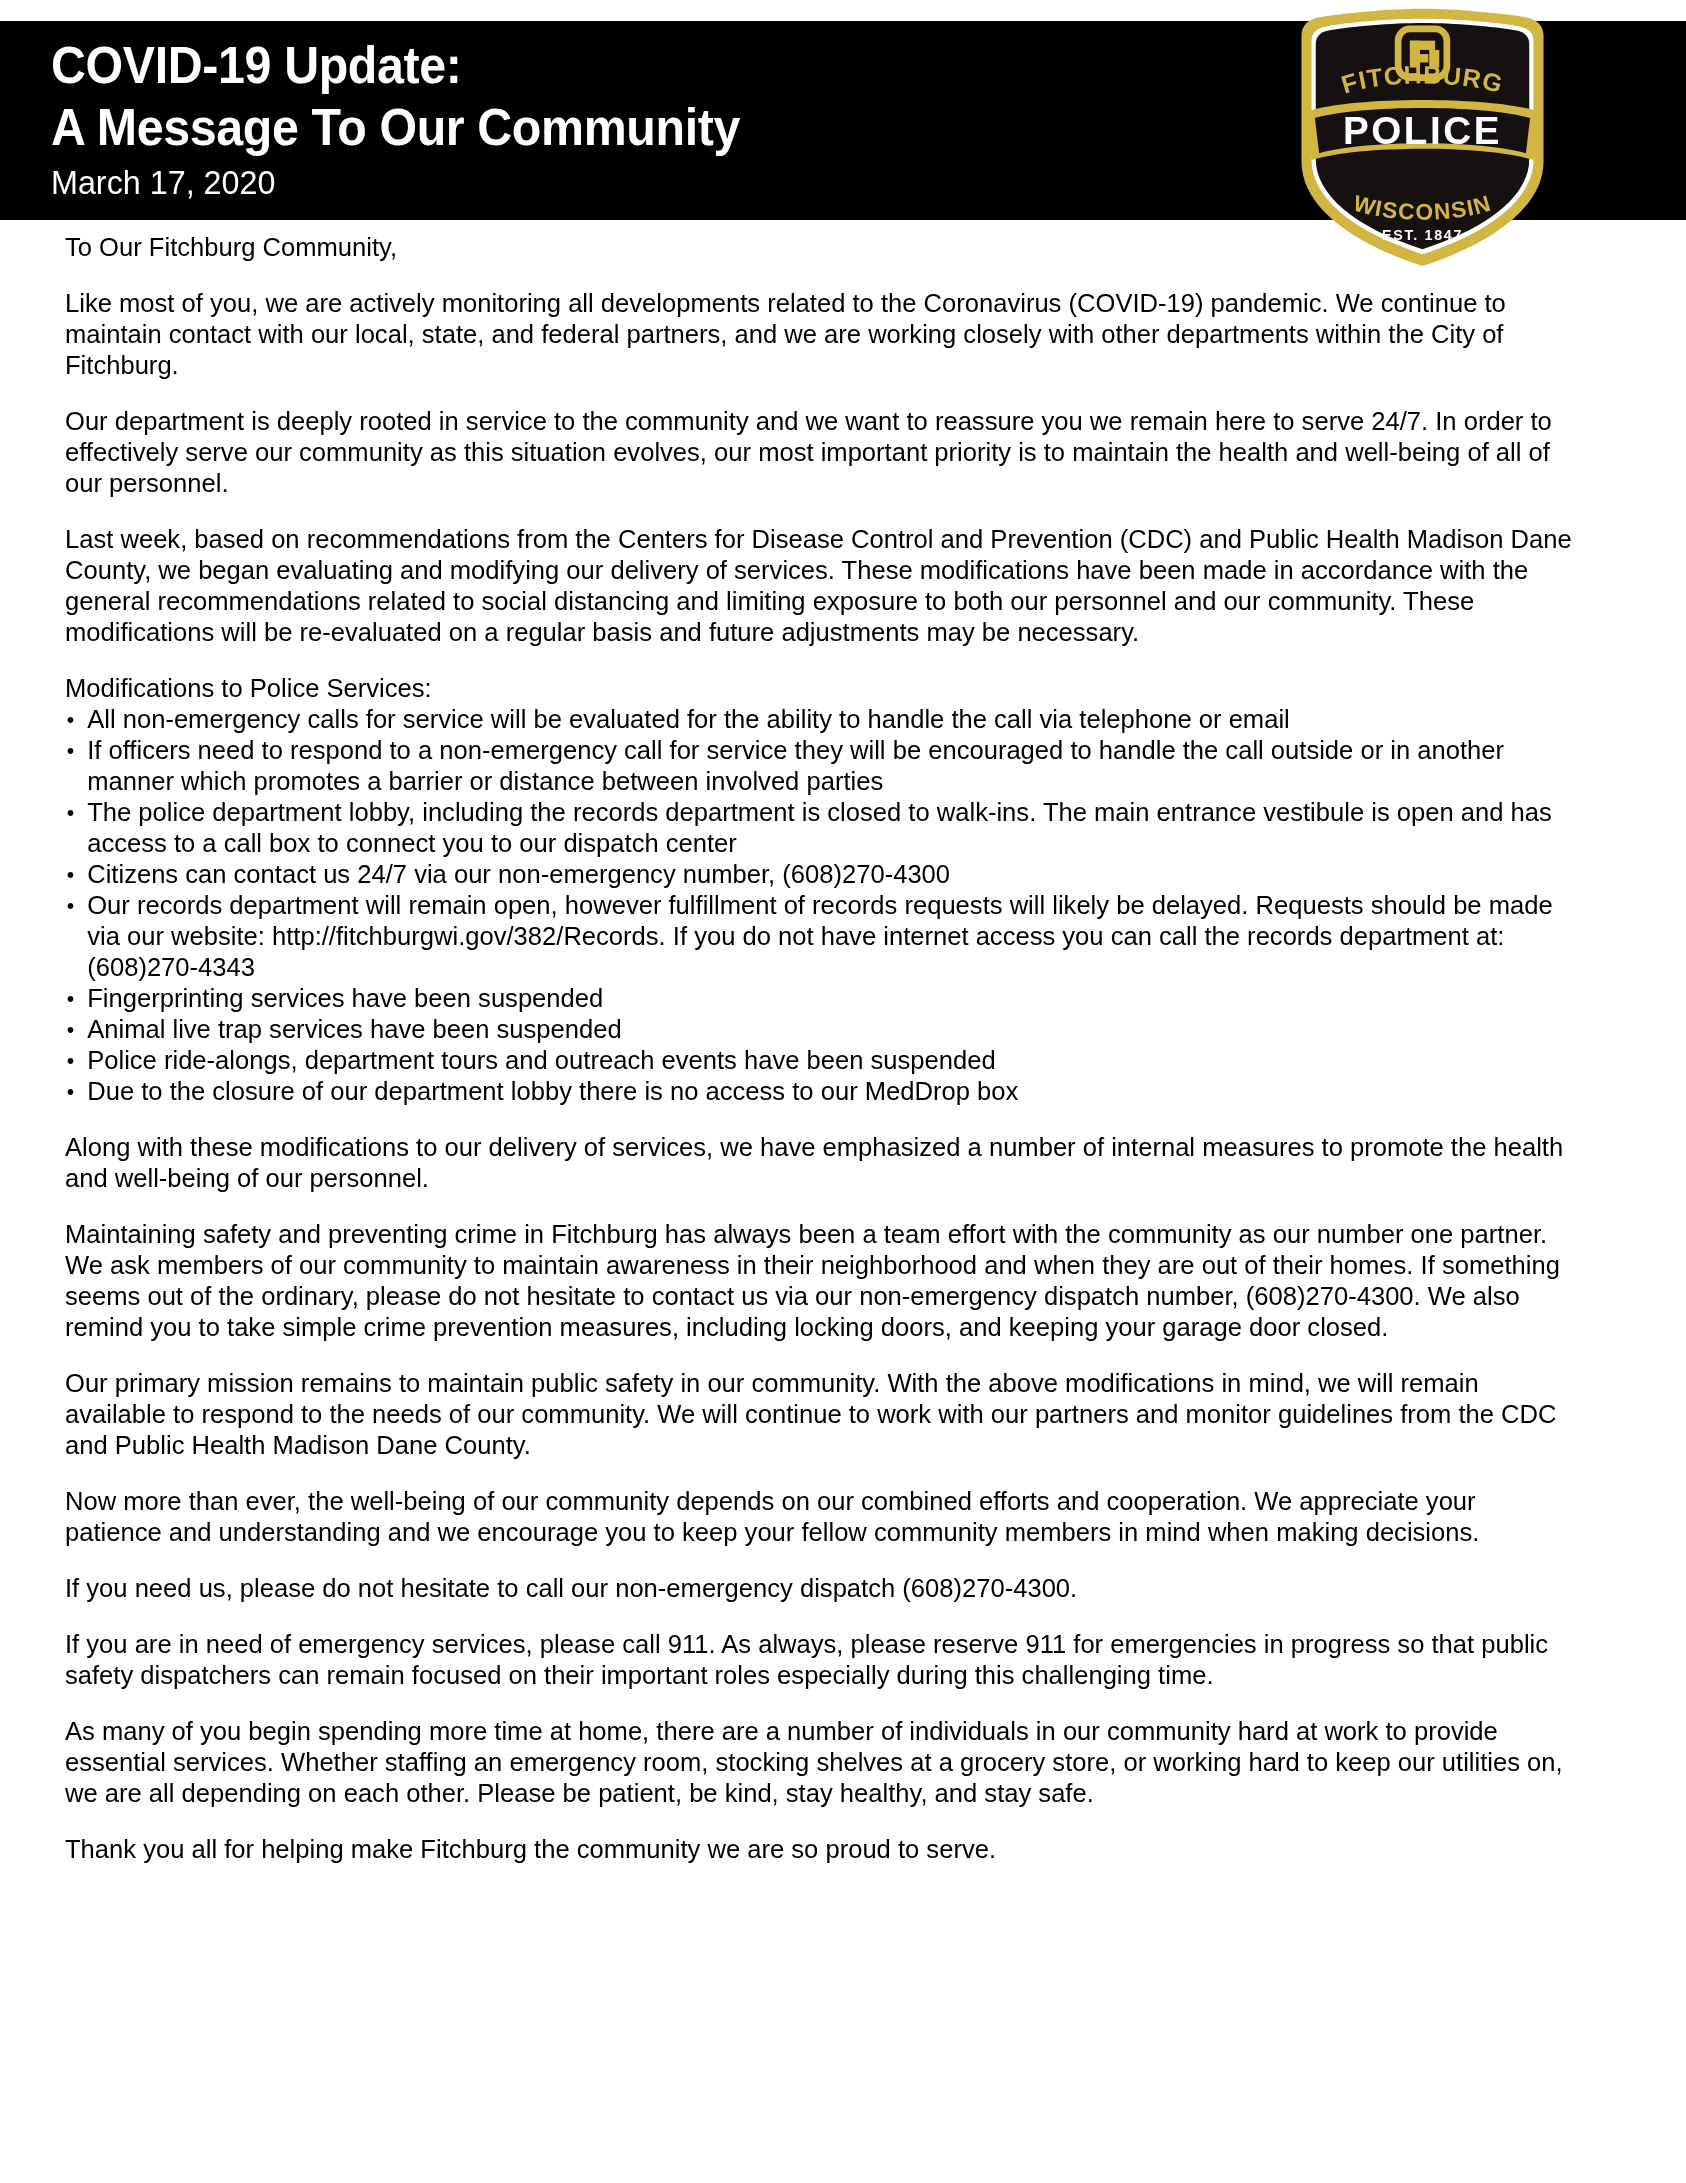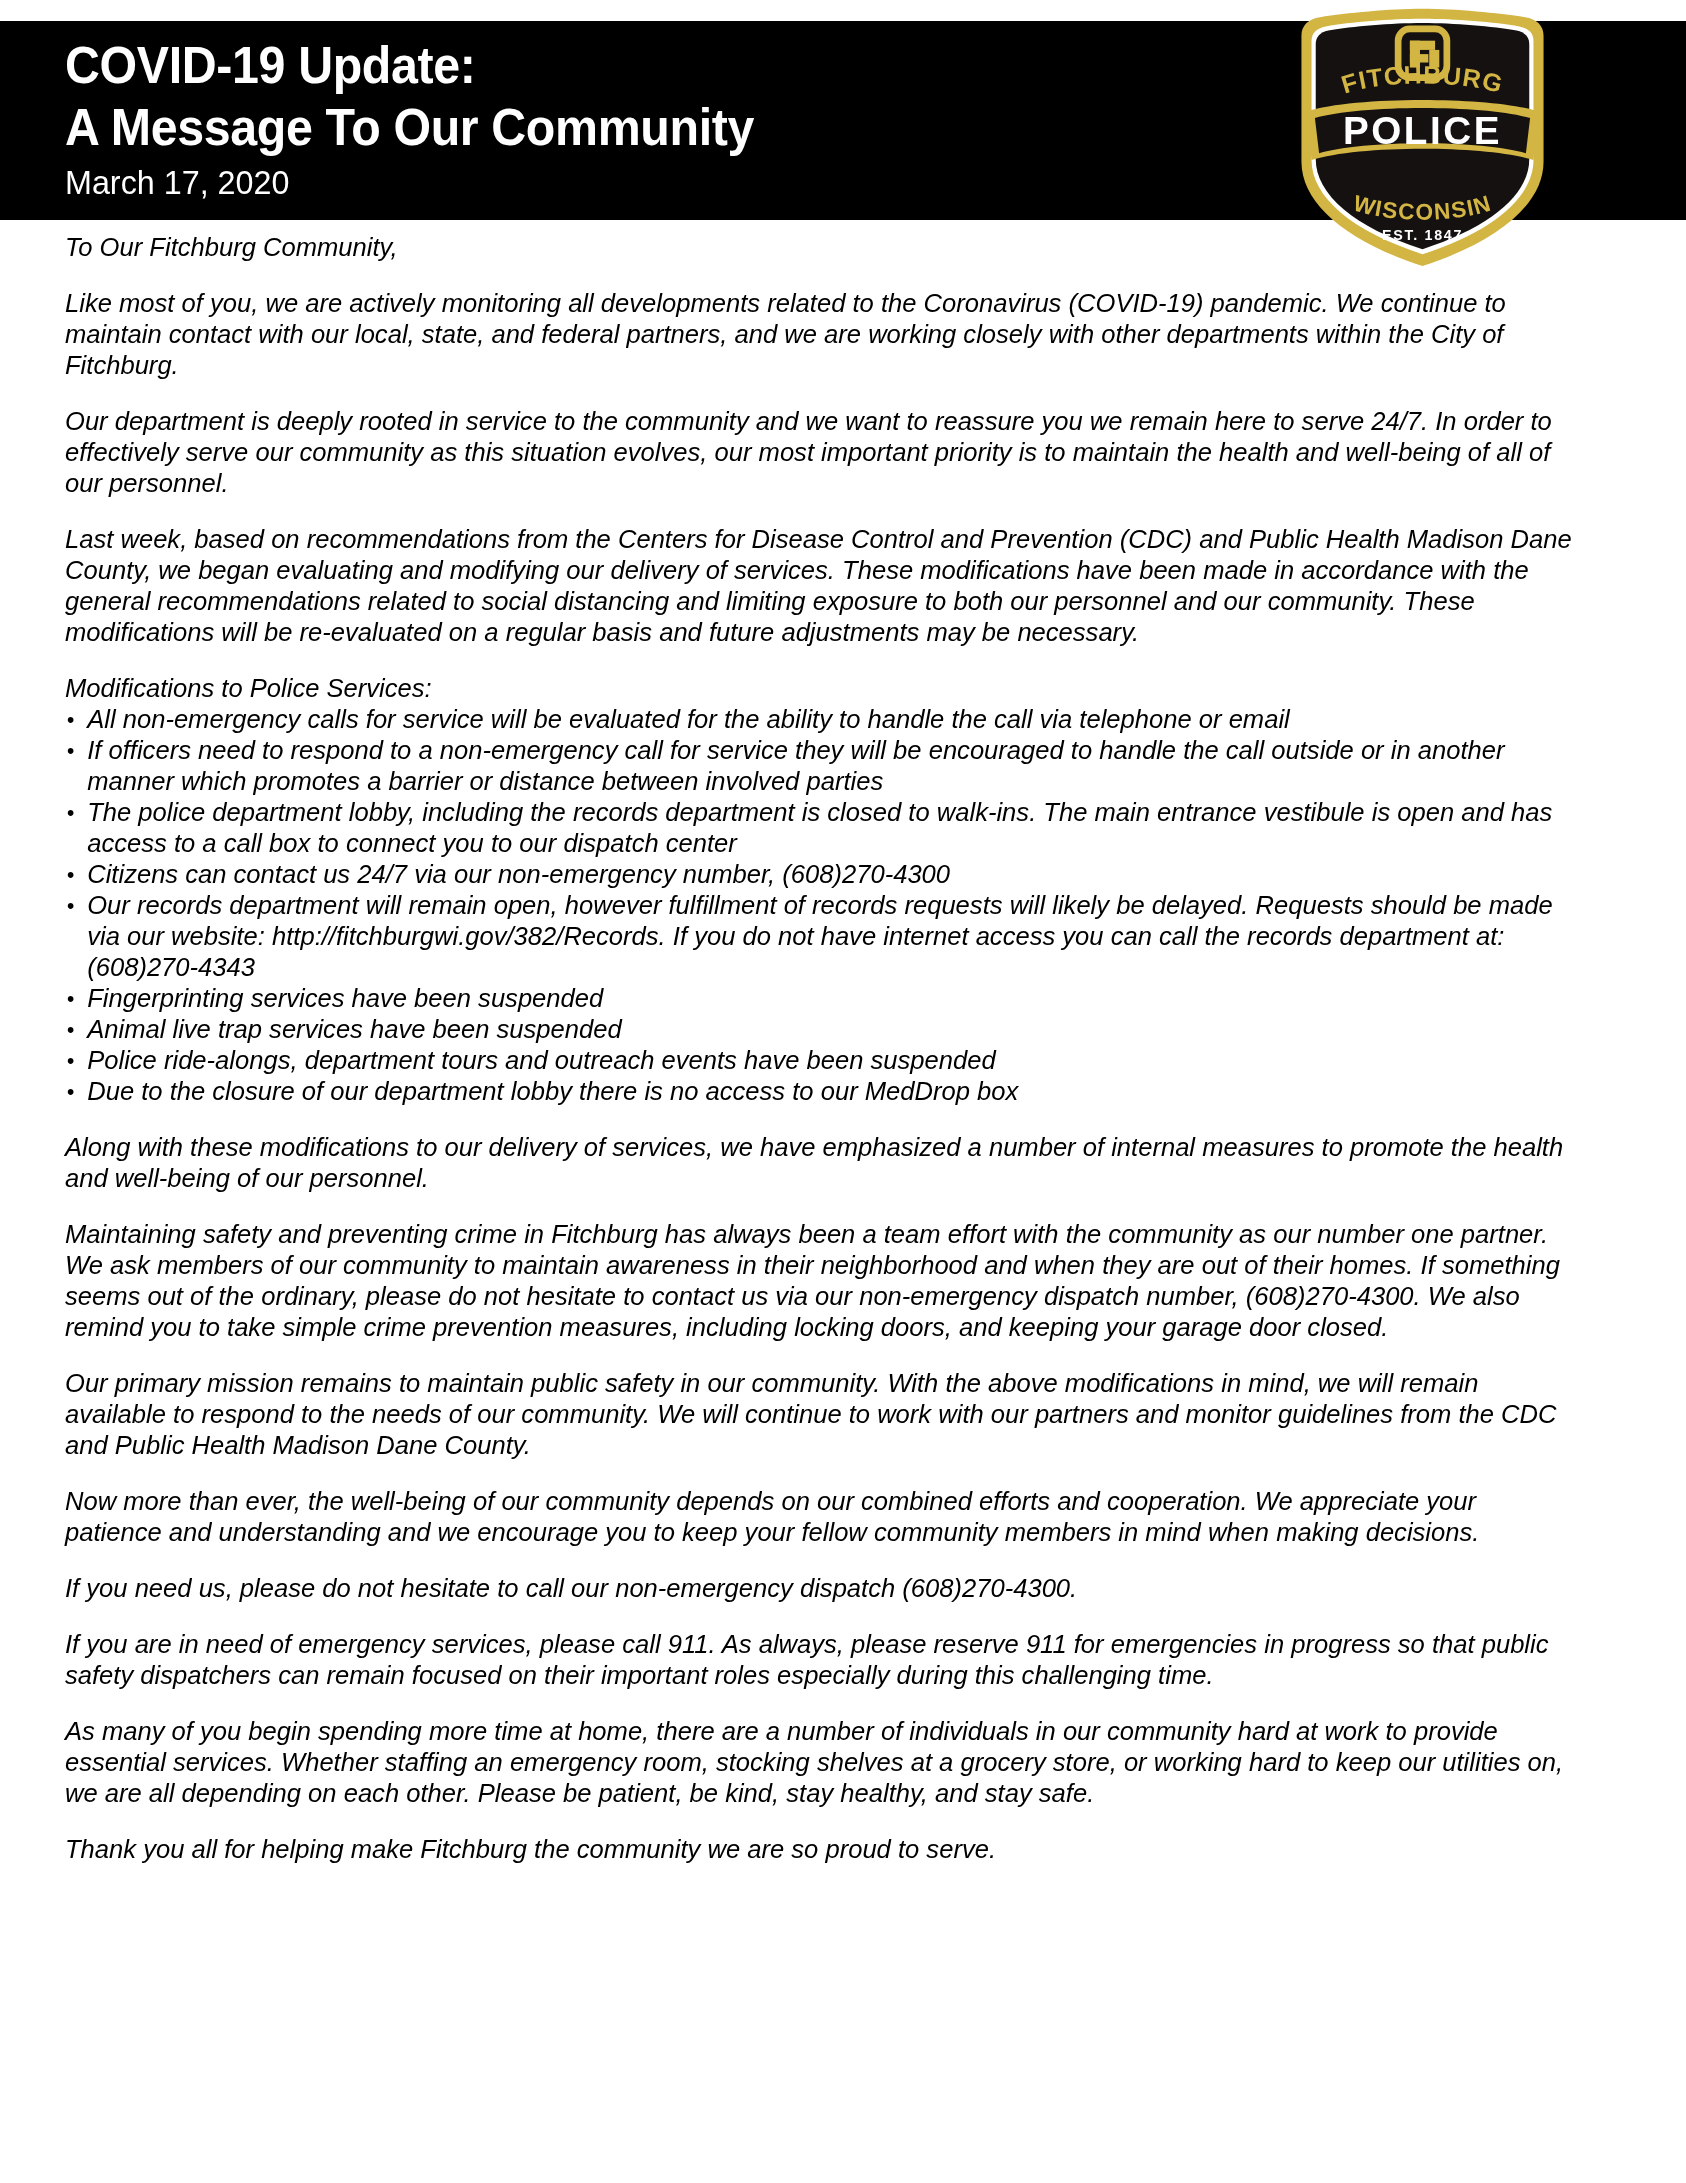--- a/index.html
+++ b/index.html
@@ -21,21 +21,21 @@
     position: absolute;
     left: 0;
     top: 21px;
     width: 1687px;
     height: 199px;
     background: #000000;
     z-index: 1;
   }
   #header-text-block {
     position: absolute;
-    left: 65px;
+    left: 51px;
     top: 34px;
     z-index: 3;
   }
   .doc-title-line {
     color: #ffffff;
     font-family: "Liberation Sans Narrow", "Liberation Sans", sans-serif;
     font-weight: bold;
     font-size: 52px;
     line-height: 62px;
     letter-spacing: -0.4px;
@@ -66,21 +66,20 @@
   }
   #badge svg { display: block; width: 269px; height: 269px; }
 
   
   #letter-body {
     position: absolute;
     left: 65px;
     top: 232px;
     width: 1562px;
     z-index: 2;
-    font-style: italic;
   }
   .para {
     font-family: "Liberation Sans Narrow", "Liberation Sans", sans-serif;
     font-size: 26.5px;
     line-height: 31px;
     color: #000000;
     margin: 0 0 25px 0;
     transform: scaleX(0.965);
     transform-origin: left top;
     text-align: left;

